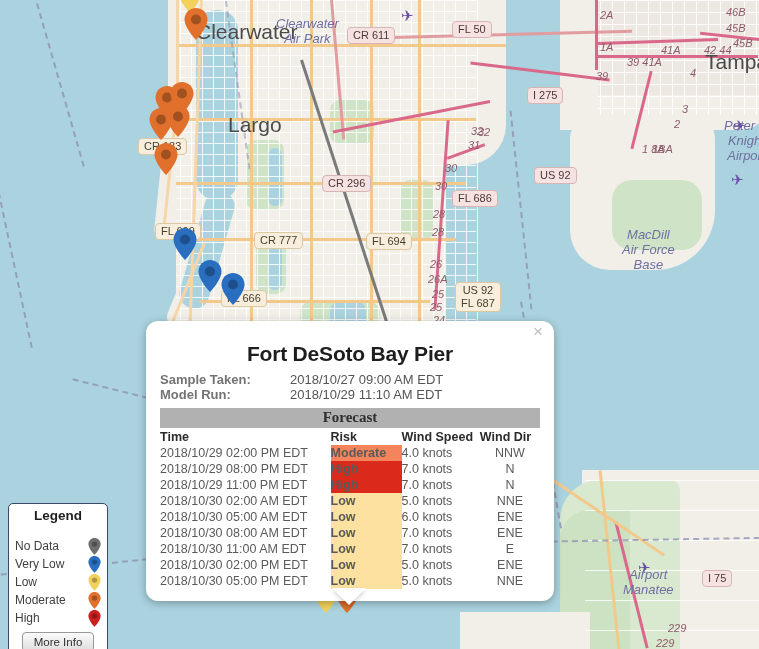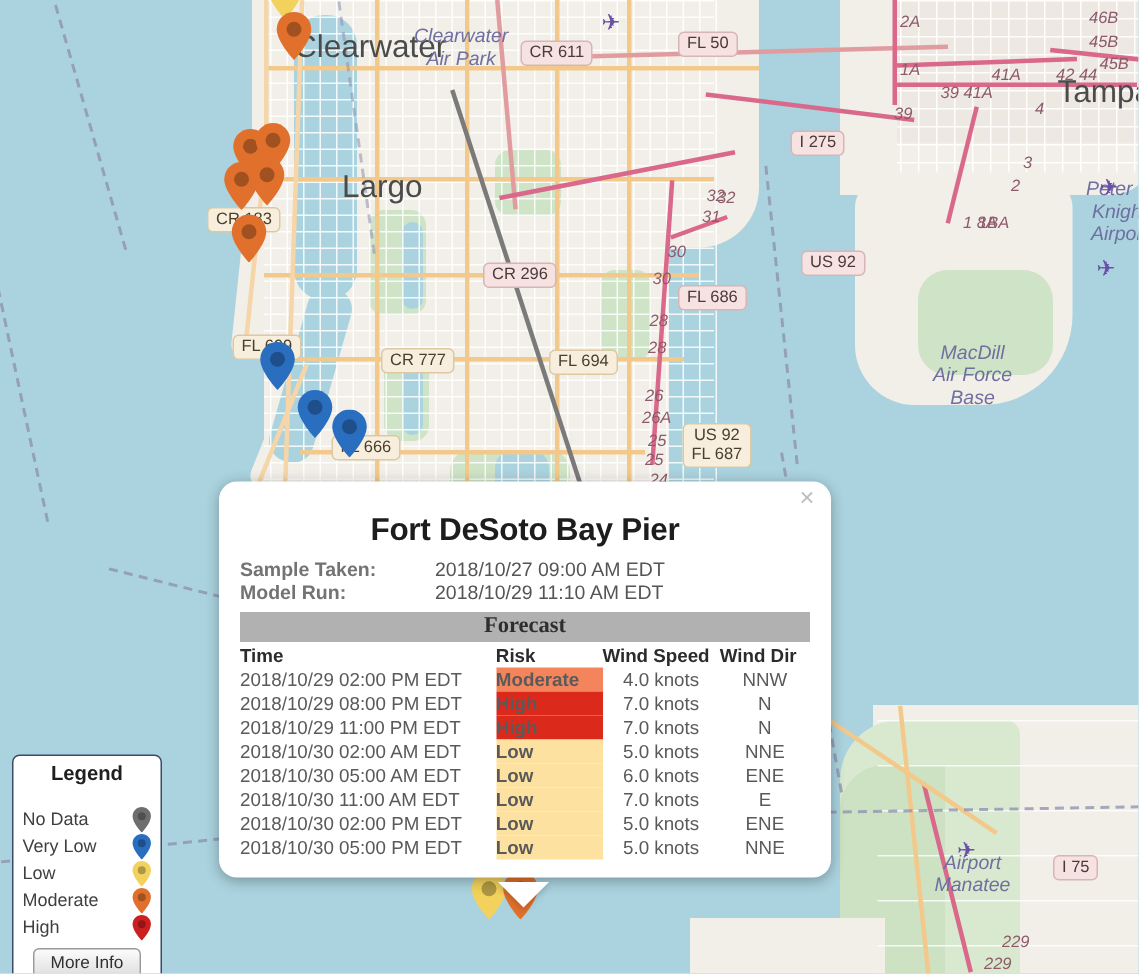--- a/index.html
+++ b/index.html
@@ -184,21 +184,21 @@
     font-size: 12.5px;
   }
   table.forecast td {
     color: #5a5a5a;
     padding: 0;
     height: 16px;
     white-space: nowrap;
   }
   .col-time   { width: 172px; }
   .col-risk   { width: 72px; }
-  .col-speed  { width: 80px; text-align: center; }
+  .col-speed  { width: 80px; text-align: left; }
   .col-dir    { width: 62px; text-align: center; }
   th.col-speed, th.col-dir { text-align: center; }
   td.risk {
     font-weight: bold;
     color: #1a1a1a;
     padding-left: 2px;
   }
 
   
   #legend {
@@ -605,20 +605,26 @@
             <td class="col-speed">5.0 knots</td>
             <td class="col-dir">NNE</td>
           </tr>
           <tr>
             <td class="col-time">2018/10/30 05:00 AM EDT</td>
             <td class="col-risk risk" style="background:#fce1a0;">Low</td>
             <td class="col-speed">6.0 knots</td>
             <td class="col-dir">ENE</td>
           </tr>
           <tr>
+            <td class="col-time">2018/10/30 08:00 AM EDT</td>
+            <td class="col-risk risk" style="background:#fce1a0;">Low</td>
+            <td class="col-speed">7.0 knots</td>
+            <td class="col-dir">ENE</td>
+          </tr>
+          <tr>
             <td class="col-time">2018/10/30 11:00 AM EDT</td>
             <td class="col-risk risk" style="background:#fce1a0;">Low</td>
             <td class="col-speed">7.0 knots</td>
             <td class="col-dir">E</td>
           </tr>
           <tr>
             <td class="col-time">2018/10/30 02:00 PM EDT</td>
             <td class="col-risk risk" style="background:#fce1a0;">Low</td>
             <td class="col-speed">5.0 knots</td>
             <td class="col-dir">ENE</td>

